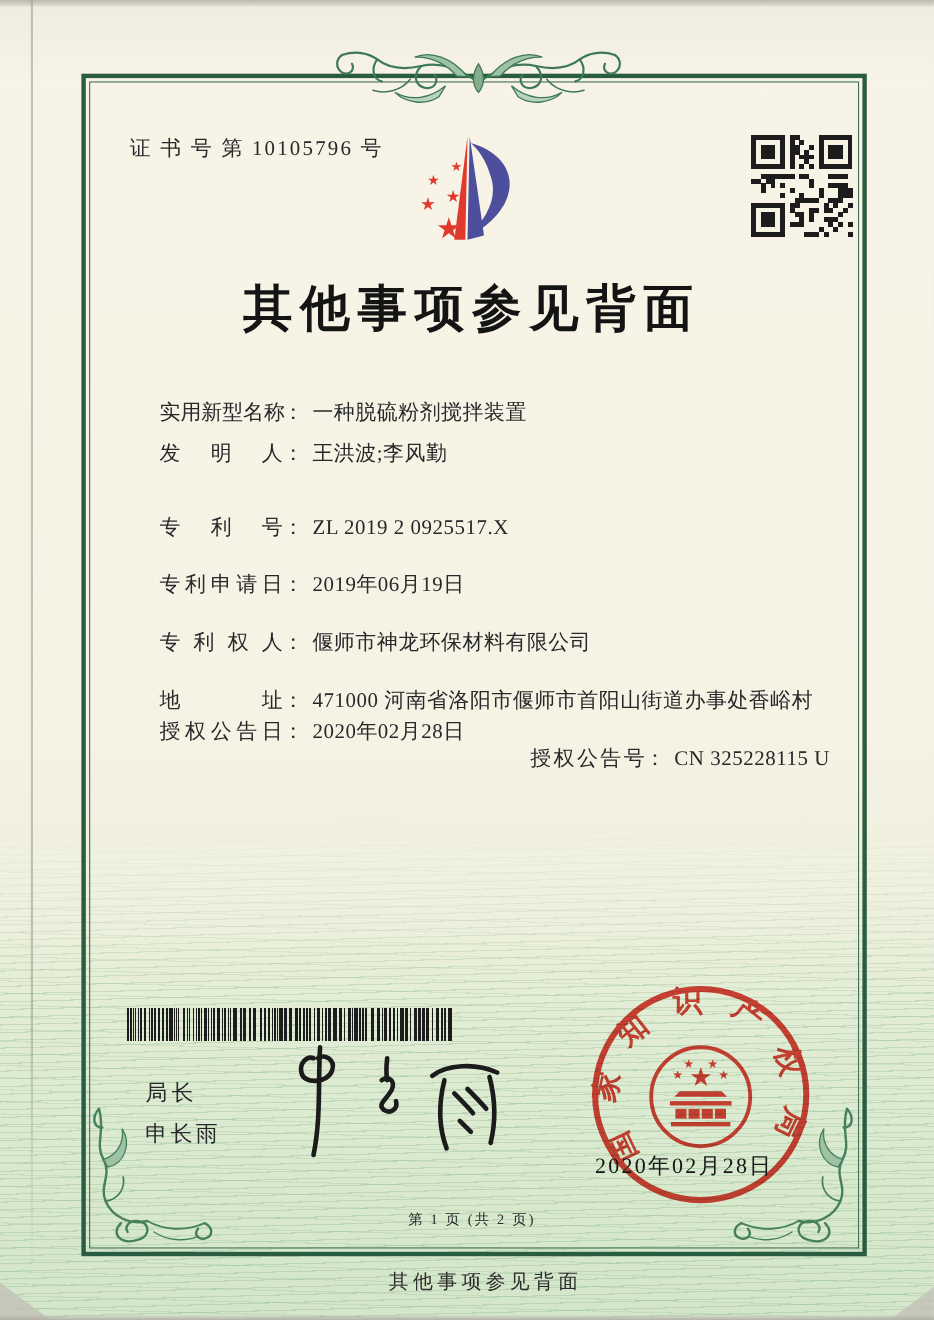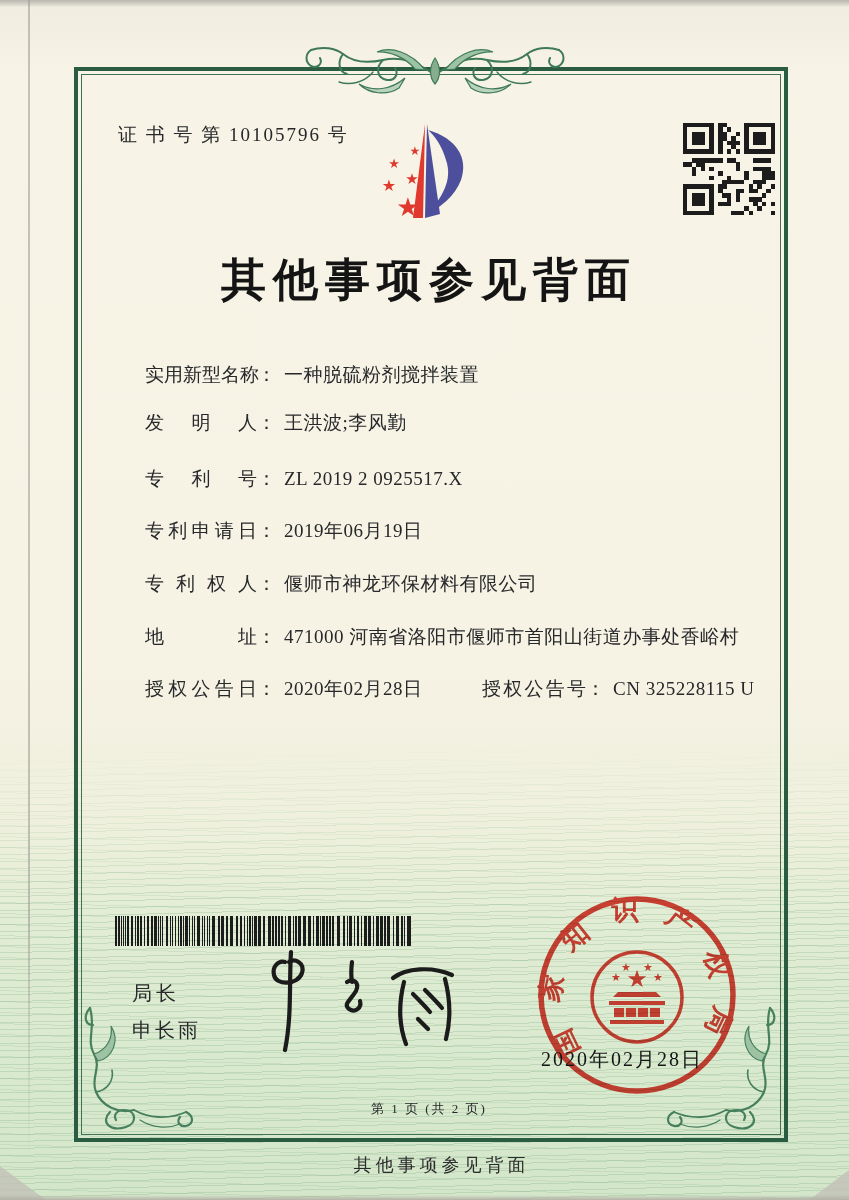--- a/index.html
+++ b/index.html
@@ -233,36 +233,36 @@
       <rect x="1" y="15" width="5" height="5" fill="#f6f2e4"></rect>
       <rect x="2" y="16" width="3" height="3" fill="#1c1c1c"></rect>
     </svg>
 
   <div class="title">其他事项参见背面</div>
 
   <div>
     <div class="frow" style="top:362px">
       <span class="flabel">实用新型名称</span><span class="fcolon">：</span><span class="fval">一种脱硫粉剂搅拌装置</span>
     </div>
-    <div class="frow" style="top:410px">
+    <div class="frow" style="top:399px">
       <span class="flabel">发明人</span><span class="fcolon">：</span><span class="fval">王洪波;李风勤</span>
     </div>
     <div class="frow" style="top:466px">
       <span class="flabel">专利号</span><span class="fcolon">：</span><span class="fval">ZL 2019 2 0925517.X</span>
     </div>
     <div class="frow" style="top:518px">
       <span class="flabel">专利申请日</span><span class="fcolon">：</span><span class="fval">2019年06月19日</span>
     </div>
     <div class="frow" style="top:571px">
       <span class="flabel">专利权人</span><span class="fcolon">：</span><span class="fval">偃师市神龙环保材料有限公司</span>
     </div>
     <div class="frow" style="top:624px">
       <span class="flabel">地址</span><span class="fcolon">：</span><span class="fval">471000 河南省洛阳市偃师市首阳山街道办事处香峪村</span>
     </div>
-    <div class="frow" style="top:676px">
+    <div class="frow" style="top:652px">
       <span class="flabel">授权公告日</span><span class="fcolon">：</span><span class="fval">2020年02月28日</span>
     </div>
     <div class="frow" style="top:676px;left:455px">
       <span class="flabel" style="width:104px">授权公告号</span><span class="fcolon">：</span><span class="fval">CN 325228115 U</span>
     </div>
   </div>
 
 
   <svg class="barcode" id="barcode" width="300" height="30" viewBox="0 0 300 30" shape-rendering="crispEdges">
       <rect x="0" y="0" width="2" height="30" fill="#1c1c1c"></rect>

